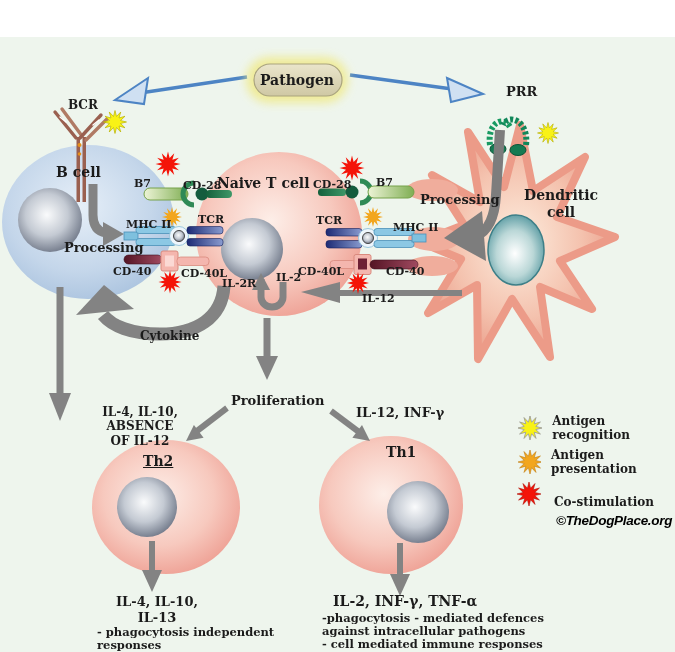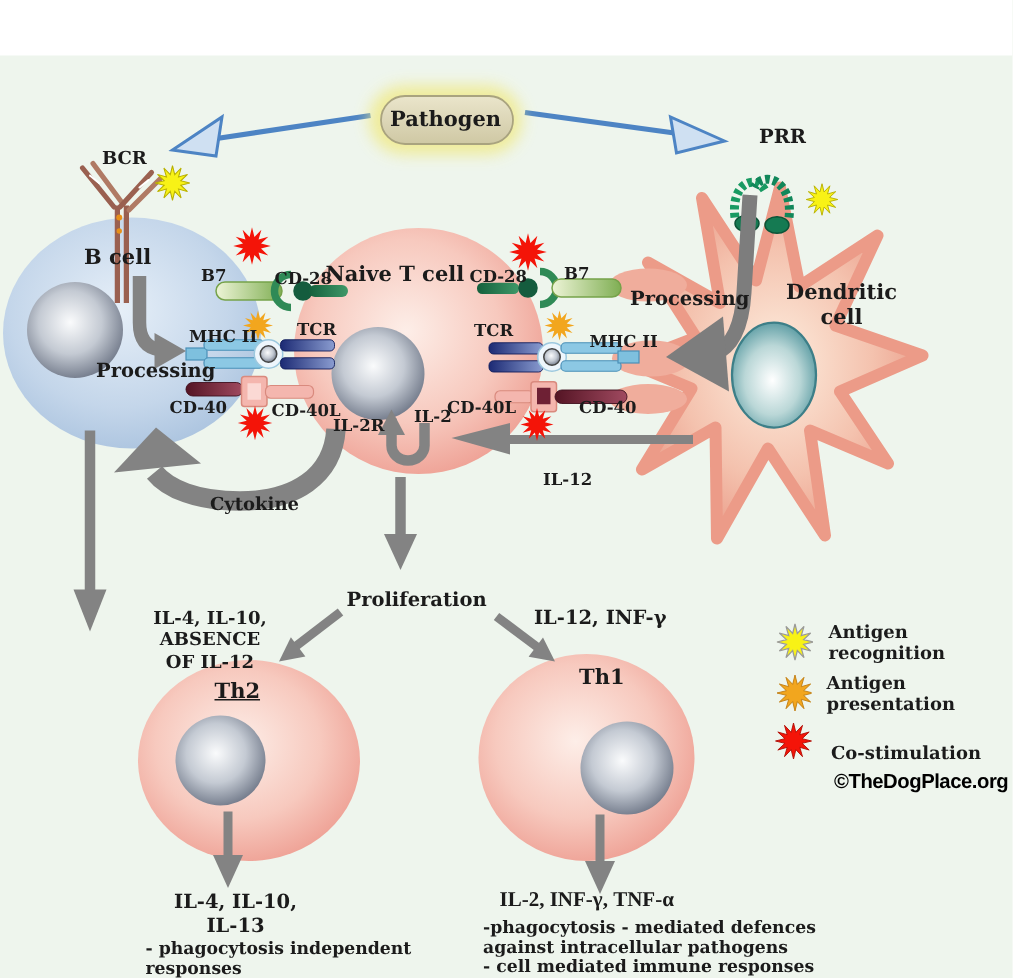--- a/index.html
+++ b/index.html
@@ -267,38 +267,38 @@
 
   <div class="lbl s11" style="left:313px;top:141px;">CD-28</div>
   <div class="lbl s11" style="left:376px;top:139px;">B7</div>
   <div class="lbl s11" style="left:316px;top:177px;">TCR</div>
   <div class="lbl s11" style="left:393px;top:184px;">MHC II</div>
   <div class="lbl s11" style="left:298px;top:228px;">CD-40L</div>
   <div class="lbl s11" style="left:386px;top:228px;">CD-40</div>
 
   <div class="lbl s11" style="left:222px;top:240px;">IL-2R</div>
   <div class="lbl s11" style="left:276px;top:234px;">IL-2</div>
-  <div class="lbl s11" style="left:362px;top:276px;">IL-12</div>
+  <div class="lbl s11" style="left:362px;top:255px;">IL-12</div>
   <div class="lbl s12" style="left:140px;top:292px;">Cytokine</div>
   <div class="lbl s13" style="left:231px;top:356px;">Proliferation</div>
 
   <div class="lbl s12 ctr" style="left:83px;top:368px;width:114px;">IL-4, IL-10, ABSENCE
 OF IL-12</div>
   <div class="lbl s13" style="left:356px;top:368px;">IL-12, INF-γ</div>
 
   <div class="lbl s14" style="left:143px;top:416px;text-decoration:underline;">Th2</div>
   <div class="lbl s14" style="left:386px;top:407px;">Th1</div>
 
   <div class="lbl s13 ctr" style="left:103px;top:557px;width:108px;">IL-4, IL-10,
 IL-13</div>
   <div class="lbl list" style="left:97px;top:589px;">- phagocytosis independent
 responses
 -B-cell Help
 -IgG1, IgE, IgA</div>
-  <div class="lbl s14" style="left:333px;top:556px;font-family:Liberation Serif, serif;">IL-2, INF-γ, TNF-α</div>
+  <div class="lbl s14" style="left:333px;top:556px;">IL-2, INF-γ, TNF-α</div>
   <div class="lbl list" style="left:322px;top:575px;">-phagocytosis - mediated defences
 against intracellular pathogens
 - cell mediated immune responses
 - activation of CD8+ cytotoxic T cells
 - generation of complement-fixing
 antibody IgG2a and IgG3</div>
 
   <div class="legend-row" style="left:515px;top:410px;">
     <svg width="30" height="30">
       <use href="#star12" transform="translate(15,15) scale(1.2)" stroke="#c07c10" stroke-width="0.5" fill="#f2a61e"></use>
@@ -311,14 +311,14 @@
     </svg>
     <span class="lab">Antigen recognition</span>
   </div>
   <div class="legend-row" style="left:514px;top:442px;align-items:flex-end;">
     <svg width="30" height="30">
       <use href="#star12" transform="translate(15,15) scale(1.2)" stroke="#b00c04" stroke-width="0.5" fill="#f41408"></use>
     </svg>
     <span class="lab">Co-stimulation</span>
   </div>
 
-  <div class="copyright" style="left:556px;top:476px;">©TheDogPlace.org</div>
+  <div class="copyright" style="left:556px;top:476px;font-style:italic;">©TheDogPlace.org</div>
 </div>
 
 </body></html>

